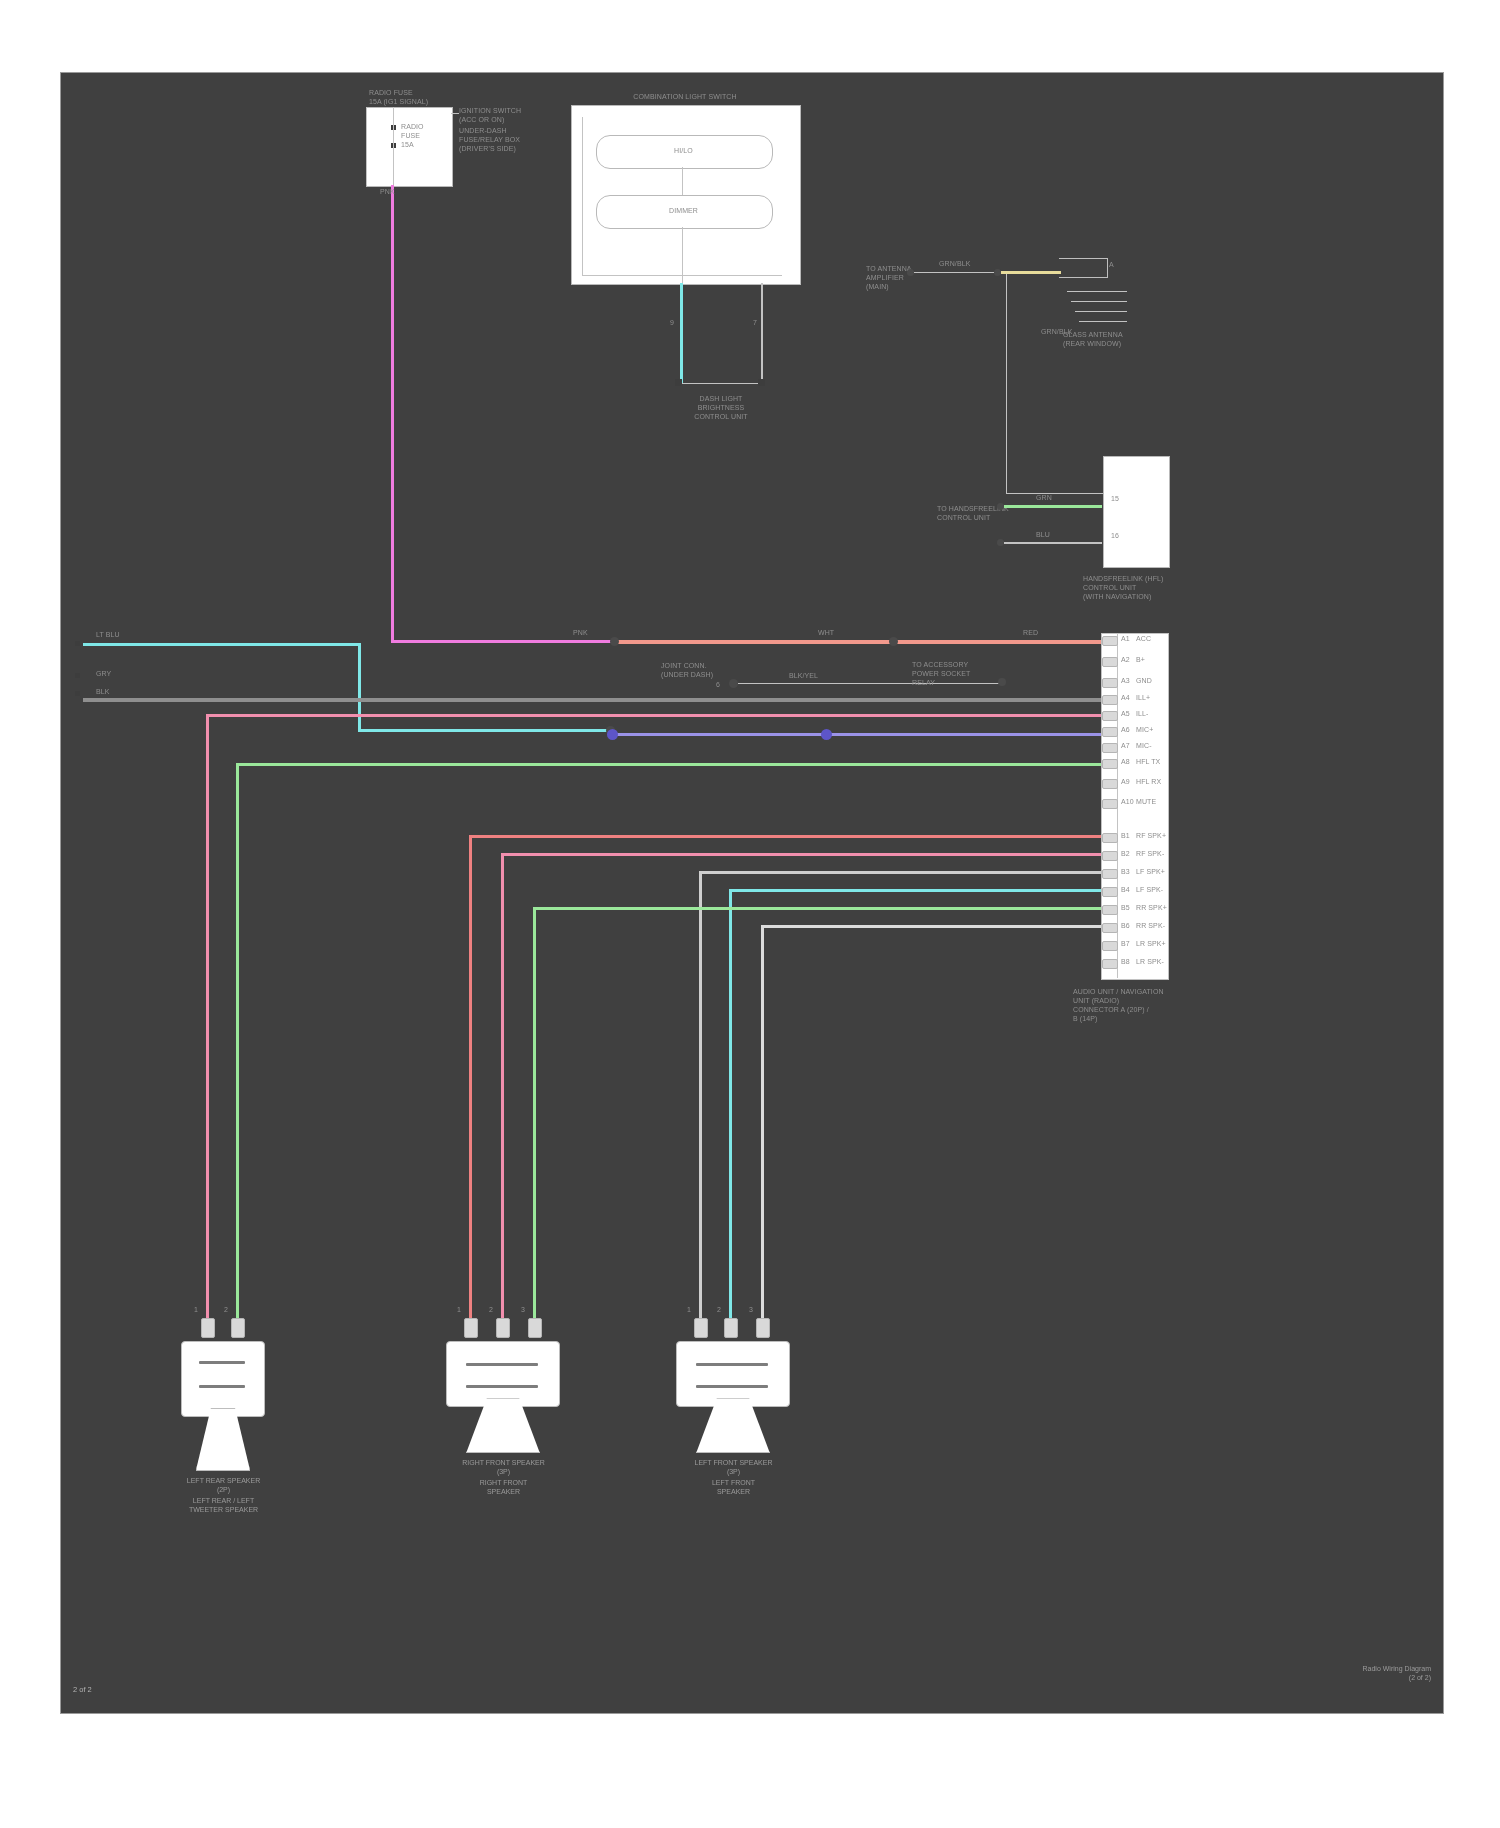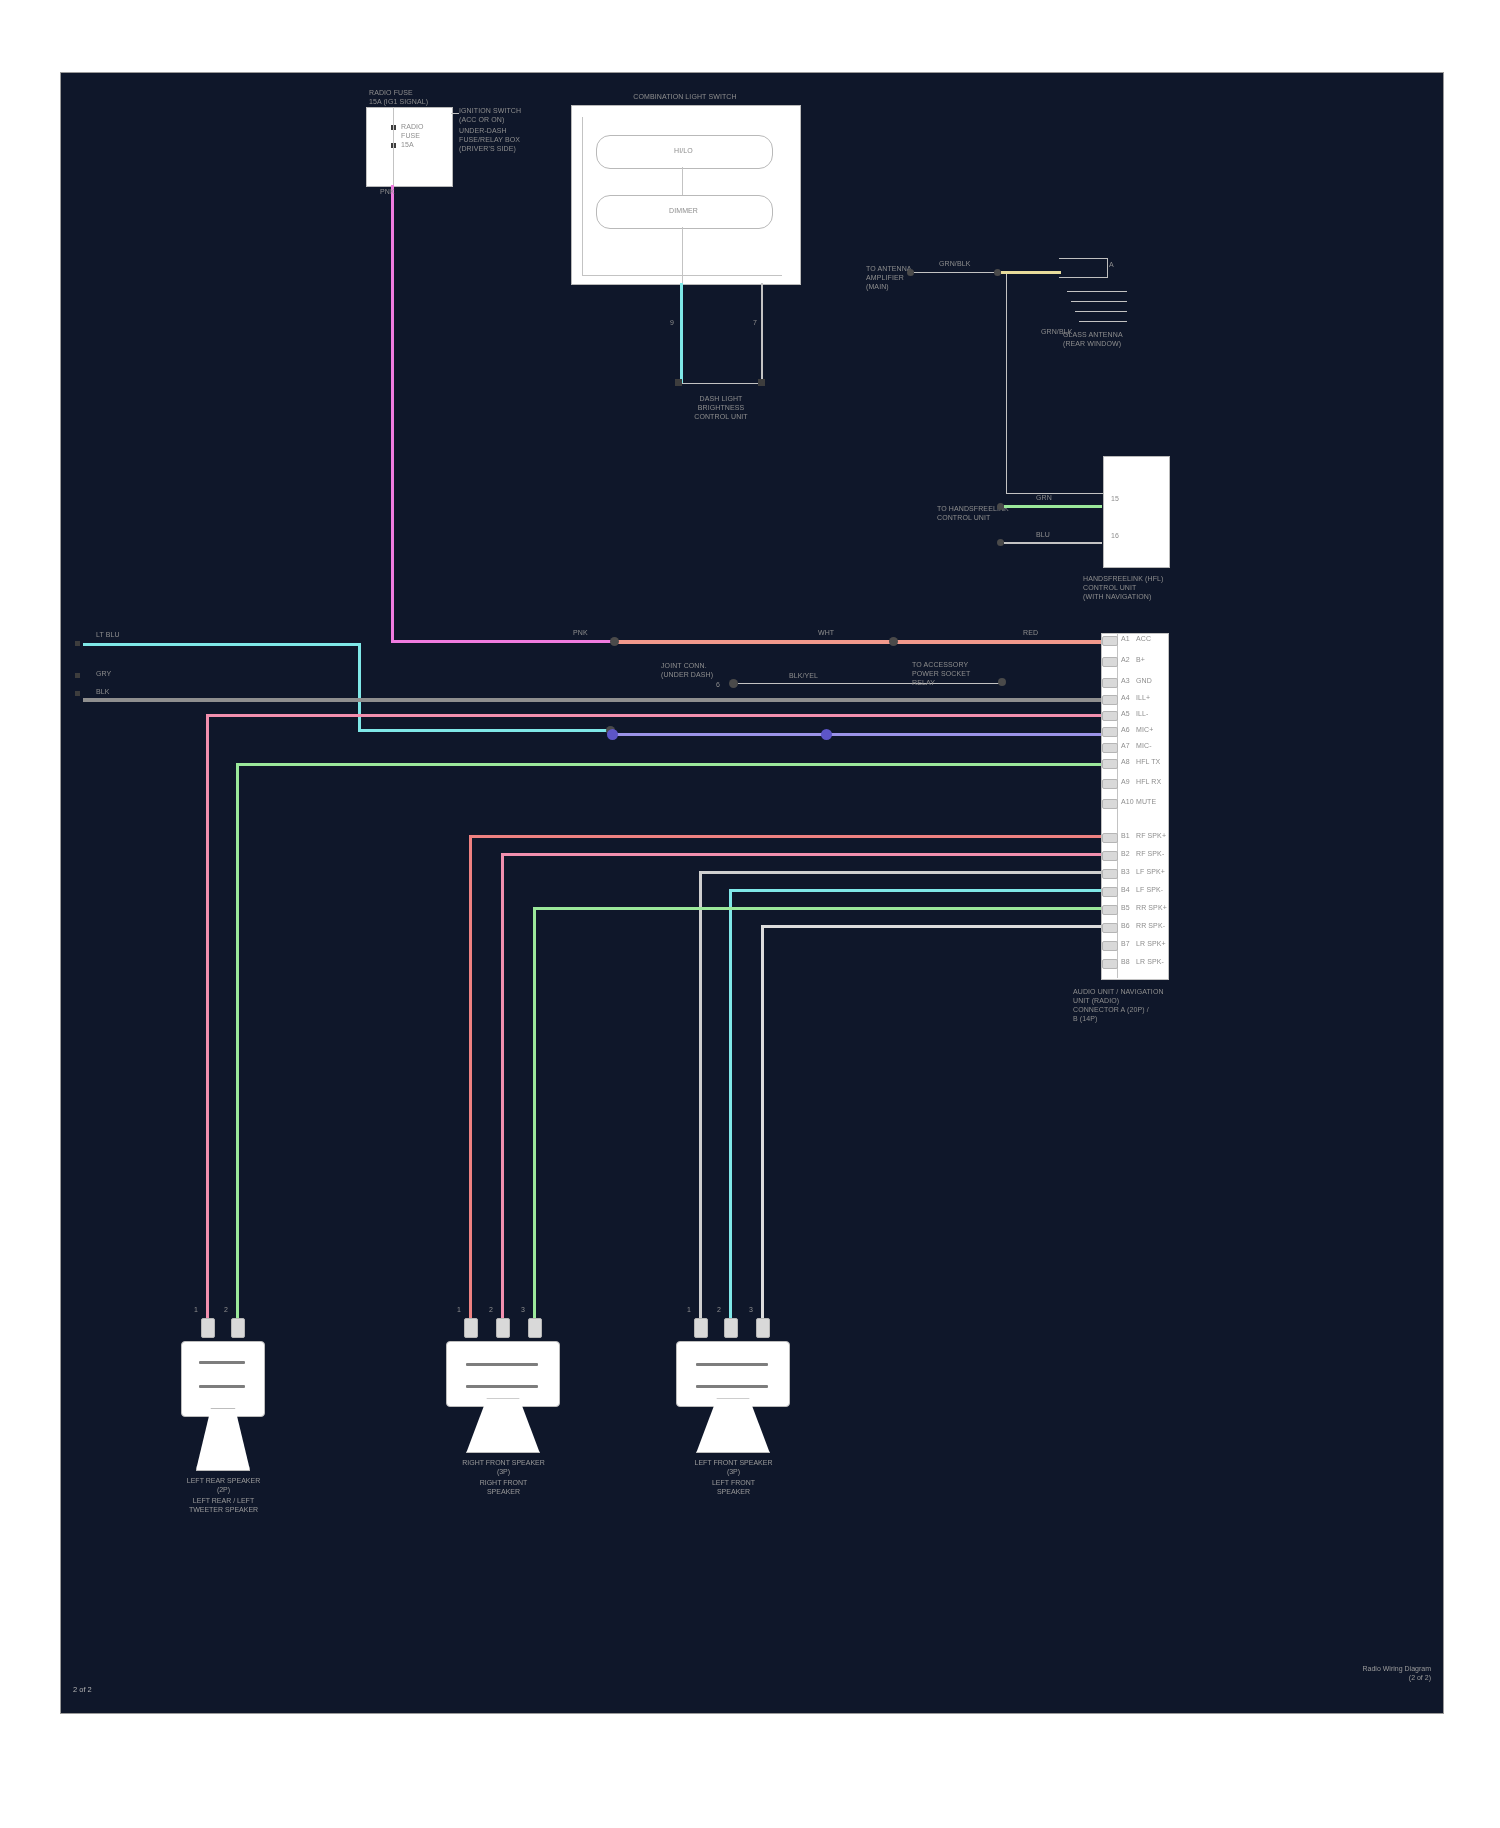--- a/index.html
+++ b/index.html
@@ -1,18 +1,18 @@
 <!DOCTYPE html>
 <html><head>
 <meta charset="utf-8">
 <style>
   html,body{margin:0;padding:0;background:#e9e9e9;}
   body{font-family:"Liberation Sans",sans-serif;}
   #page{position:relative;width:1500px;height:1828px;background:#ffffff;overflow:hidden;}
-  #sheet{position:absolute;left:60px;top:72px;width:1382px;height:1640px;border:1px solid #9a9a9a;background:#0f172a;}
+  #sheet{position:absolute;left:60px;top:72px;width:1382px;height:1640px;border:1px solid #9a9a9a;background:#404040;}
   .lbl{position:absolute;color:#8e8e8e;font-size:7px;line-height:8.5px;letter-spacing:.1px;white-space:pre;}
   .lbl.c{text-align:center;}
   .box{position:absolute;border:1px solid #b9b9b9;background:#fff;}
   .box.r2{border-radius:3px;}
   .wire{position:absolute;background:#cfcfcf;}
   .dot{position:absolute;border-radius:50%;background:#4a4a4a;}
   .pin{position:absolute;background:#d9d9d9;border:1px solid #b5b5b5;border-radius:2px;}
   .sq{position:absolute;background:#3d3d3d;}
   .spk{position:absolute;}
   .spk .body{position:absolute;left:0;top:0;width:100%;height:58%;border:1px solid #bdbdbd;border-radius:4px;background:#fff;}

